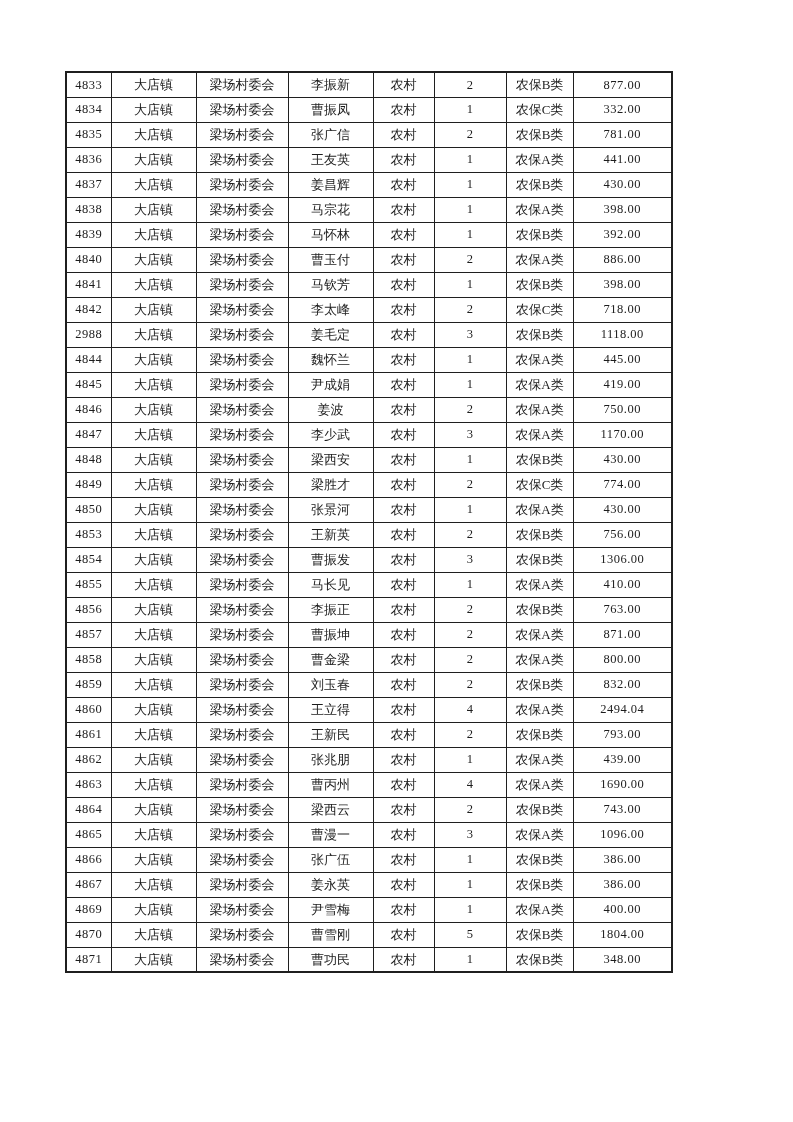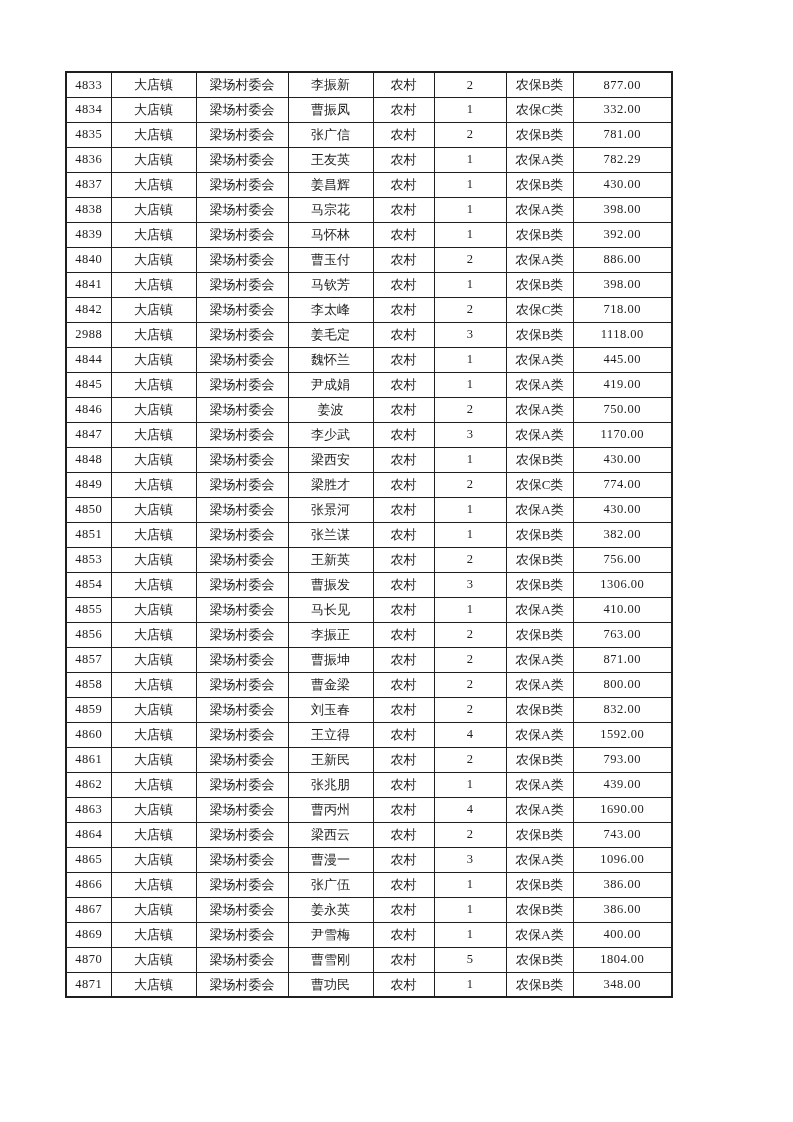--- a/index.html
+++ b/index.html
@@ -98,21 +98,21 @@
           <td class="num">781.00</td>
         </tr>
         <tr>
           <td class="num">4836</td>
           <td>大店镇</td>
           <td>梁场村委会</td>
           <td>王友英</td>
           <td>农村</td>
           <td class="num">1</td>
           <td>农保A类</td>
-          <td class="num">782.29</td>
+          <td class="num">441.00</td>
         </tr>
         <tr>
           <td class="num">4837</td>
           <td>大店镇</td>
           <td>梁场村委会</td>
           <td>姜昌辉</td>
           <td>农村</td>
           <td class="num">1</td>
           <td>农保B类</td>
           <td class="num">430.00</td>
@@ -241,30 +241,20 @@
           <td class="num">4850</td>
           <td>大店镇</td>
           <td>梁场村委会</td>
           <td>张景河</td>
           <td>农村</td>
           <td class="num">1</td>
           <td>农保A类</td>
           <td class="num">430.00</td>
         </tr>
         <tr>
-          <td class="num">4851</td>
-          <td>大店镇</td>
-          <td>梁场村委会</td>
-          <td>张兰谋</td>
-          <td>农村</td>
-          <td class="num">1</td>
-          <td>农保B类</td>
-          <td class="num">382.00</td>
-        </tr>
-        <tr>
           <td class="num">4853</td>
           <td>大店镇</td>
           <td>梁场村委会</td>
           <td>王新英</td>
           <td>农村</td>
           <td class="num">2</td>
           <td>农保B类</td>
           <td class="num">756.00</td>
         </tr>
         <tr>
@@ -328,21 +318,21 @@
           <td class="num">832.00</td>
         </tr>
         <tr>
           <td class="num">4860</td>
           <td>大店镇</td>
           <td>梁场村委会</td>
           <td>王立得</td>
           <td>农村</td>
           <td class="num">4</td>
           <td>农保A类</td>
-          <td class="num">1592.00</td>
+          <td class="num">2494.04</td>
         </tr>
         <tr>
           <td class="num">4861</td>
           <td>大店镇</td>
           <td>梁场村委会</td>
           <td>王新民</td>
           <td>农村</td>
           <td class="num">2</td>
           <td>农保B类</td>
           <td class="num">793.00</td>

